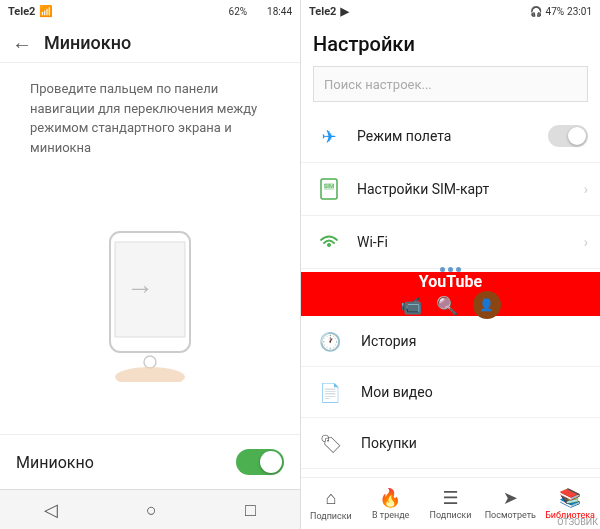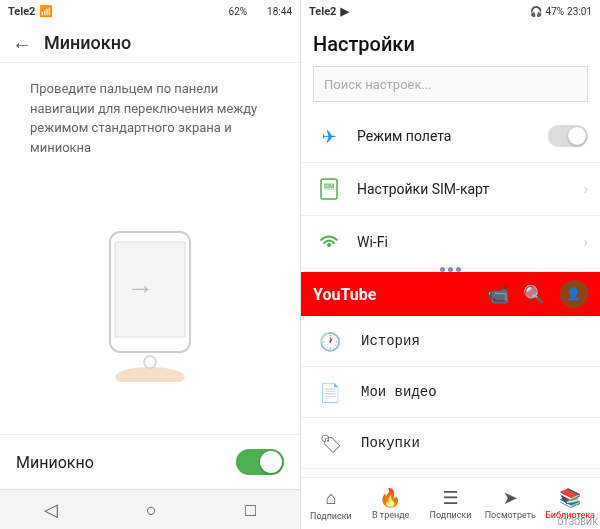--- a/index.html
+++ b/index.html
@@ -262,20 +262,21 @@
       position: absolute;
       left: 0;
       right: 0;
       top: 162px;
       background: #ff0000;
       height: 44px;
       display: flex;
       align-items: center;
       padding: 0 12px;
       z-index: 10;
+      flex-direction: column;
     }
 
     .youtube-bar-title {
       flex: 1;
       color: #fff;
       font-size: 16px;
       font-weight: bold;
     }
 
     .youtube-bar-icons {
@@ -349,21 +350,20 @@
       align-items: center;
       justify-content: center;
       margin-right: 16px;
       font-size: 18px;
       color: #666;
     }
 
     .yt-menu-text {
       font-size: 14px;
       color: #222;
-      font-family: Liberation Mono, monospace;
     }
 
     
     .yt-bottom-nav {
       position: absolute;
       bottom: 0;
       left: 0;
       right: 0;
       height: 52px;
       background: #fff;

